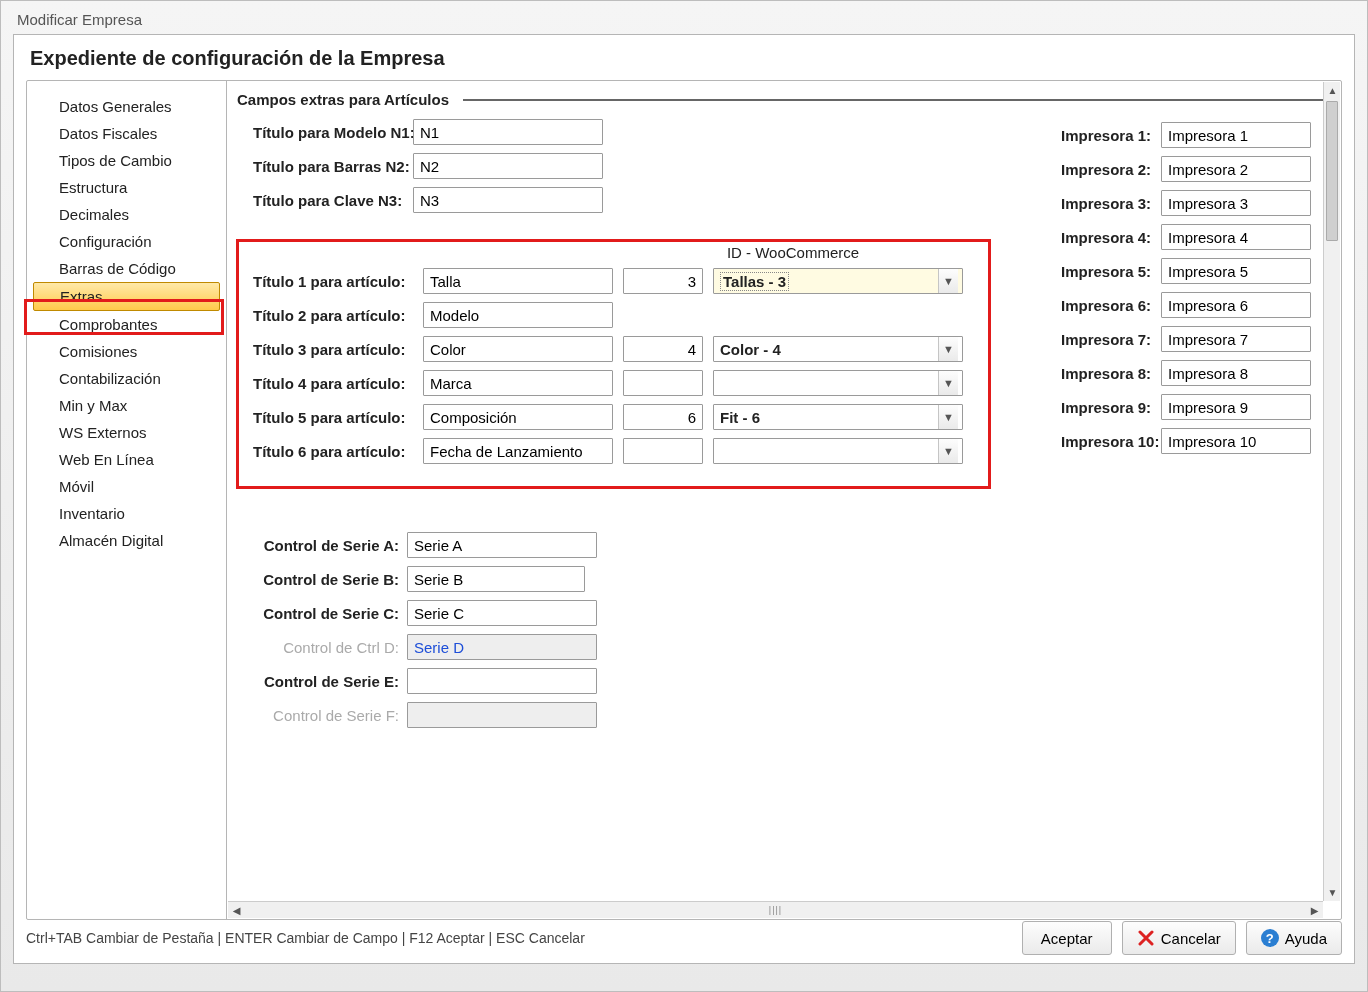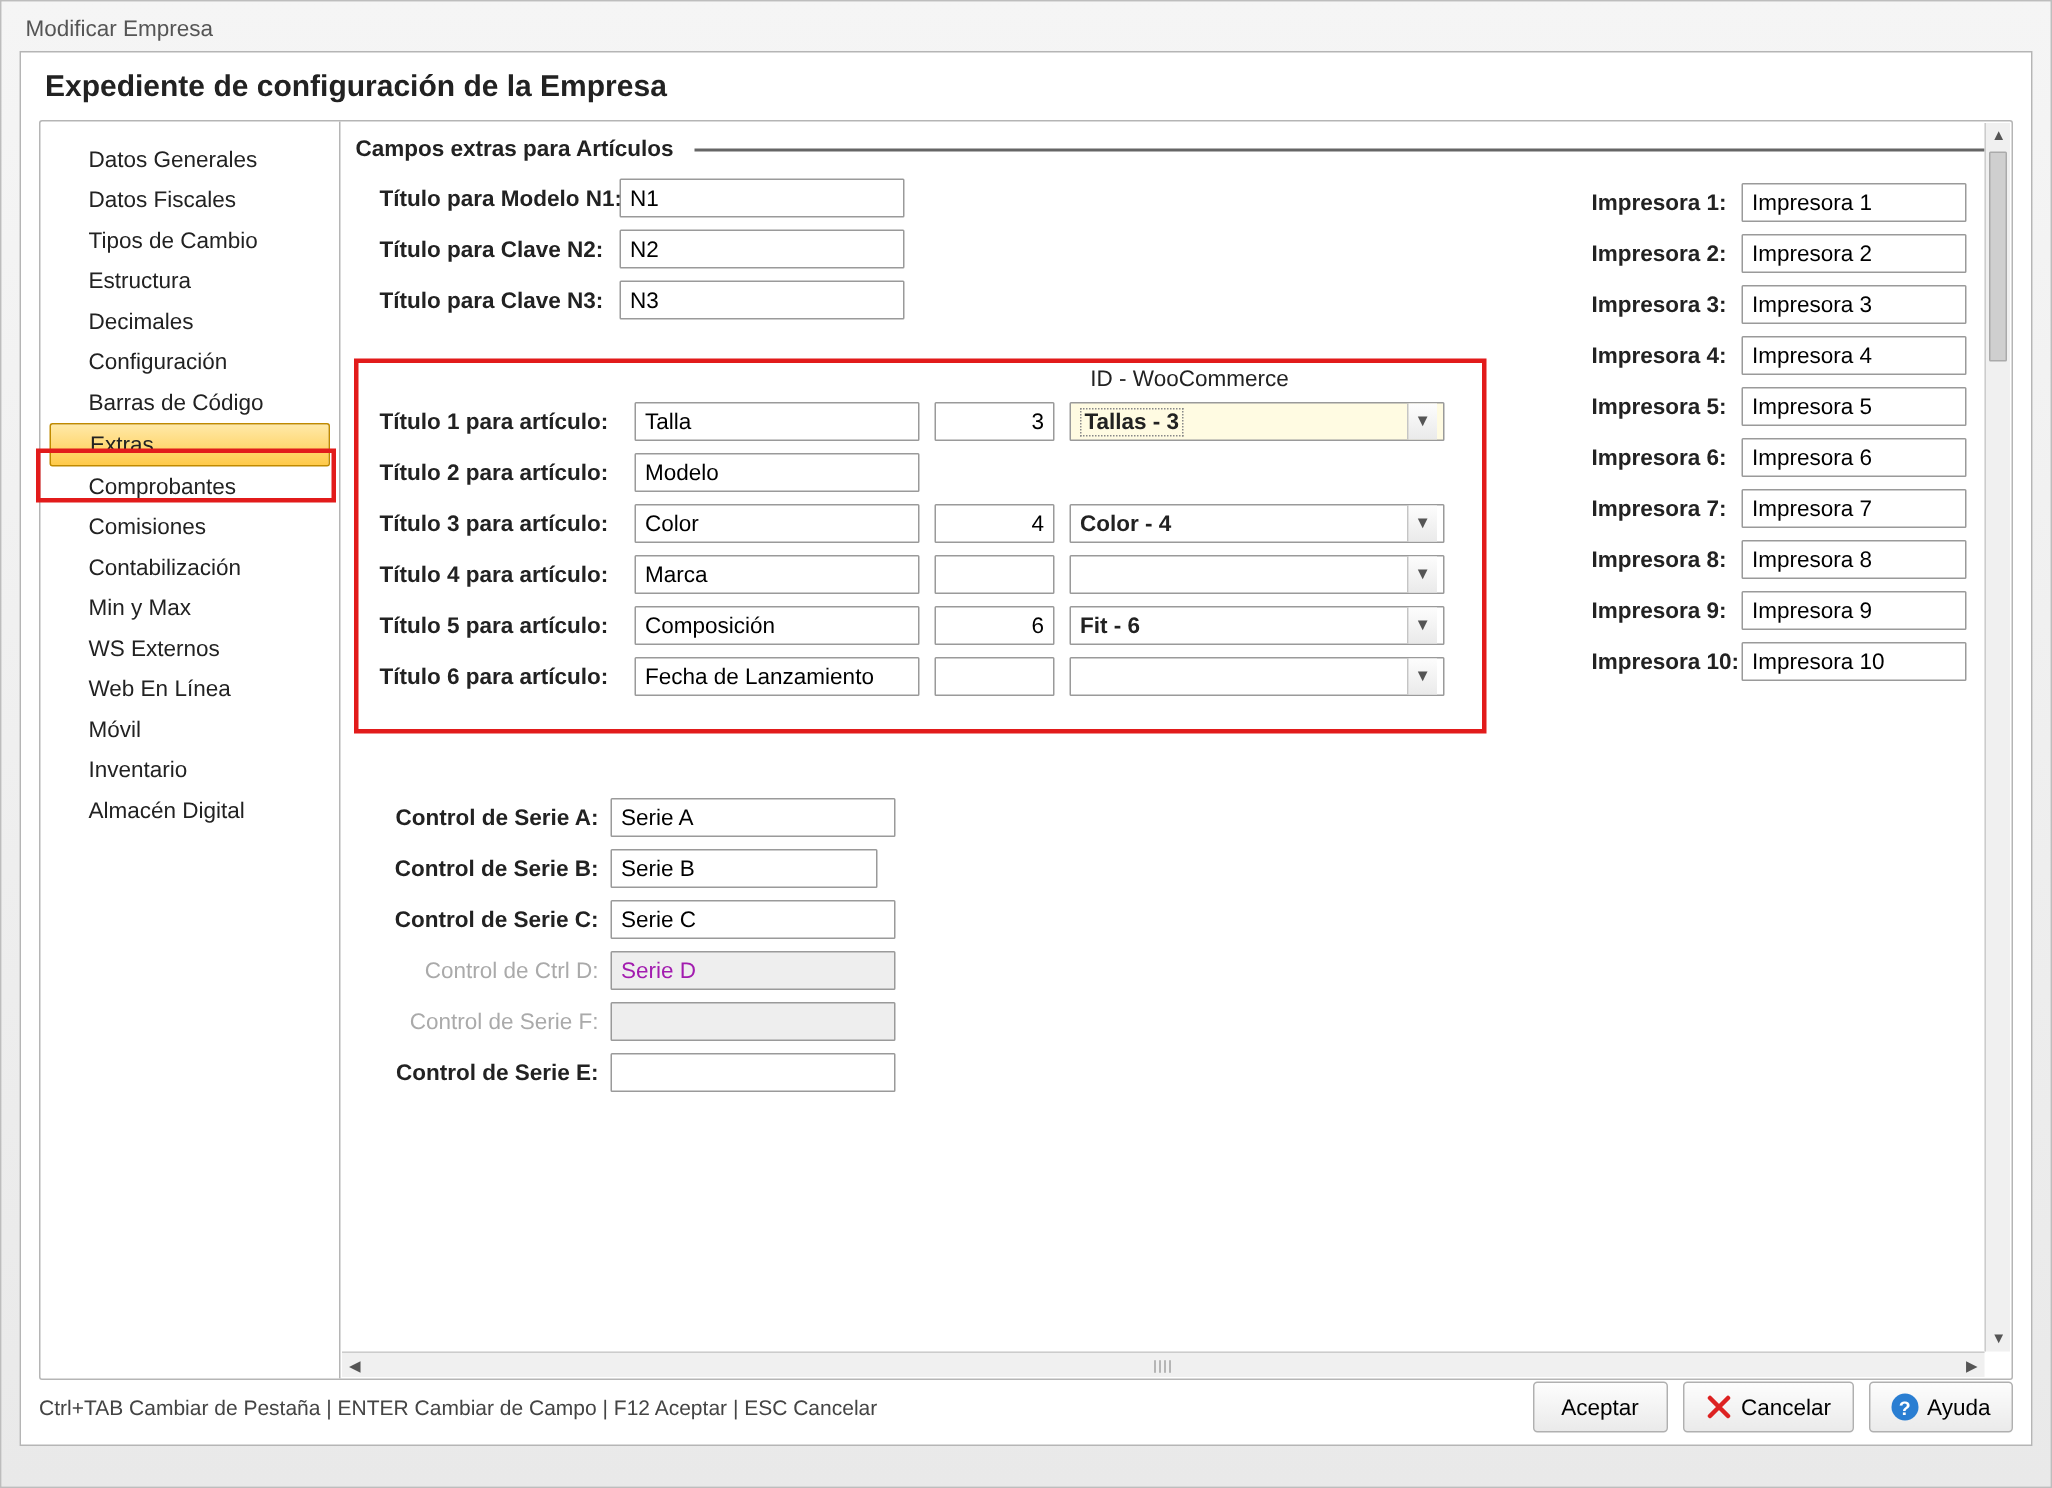--- a/index.html
+++ b/index.html
@@ -233,21 +233,21 @@
     cursor: pointer;
     display:flex;
     align-items:center;
     justify-content:center;
     gap:6px;
   }
   .btn .ic { width:18px; height:18px; display:flex; align-items:center; justify-content:center; }
   .ic-cancel svg { width:16px; height:16px; }
   .ic-help { width:18px; height:18px; border-radius:50%; background:#2a7ed2; color:#fff; font-weight:bold; font-size:13px; display:flex; align-items:center; justify-content:center; }
 
-  input.txt.blue { color: #a21caf; }
+  input.txt.blue { color: #1d4ed8; }
   .lbl.bold { font-weight: bold; }
 </style>
 </head>
 <body>
 
 <div class="window">
   <div class="win-title">Modificar Empresa</div>
 
   <div class="outer-panel">
     <div class="main-heading">Expediente de configuración de la Empresa</div>
@@ -283,21 +283,21 @@
           <span class="line"></span>
         </div>
 
         <div class="form-area">
 
           <div class="row">
             <span class="lbl lbl-w1 bold">Título para Modelo N1:</span>
             <input class="txt" style="width: 190px;" value="N1">
           </div>
           <div class="row">
-            <span class="lbl lbl-w1 bold">Título para Clave N2:</span>
+            <span class="lbl lbl-w1 bold">Título para Barras N2:</span>
             <input class="txt" style="width: 190px;" value="N2">
           </div>
           <div class="row">
             <span class="lbl lbl-w1 bold">Título para Clave N3:</span>
             <input class="txt" style="width: 190px;" value="N3">
           </div>
 
           <div style="height:24px"></div>
 
           <div class="woo-label">ID - WooCommerce</div>
@@ -379,26 +379,26 @@
           </div>
           <div class="row">
             <span class="lbl lbl-serie bold">Control de Serie C:</span>
             <input class="txt" style="width: 190px;" value="Serie C">
           </div>
           <div class="row">
             <span class="lbl lbl-serie disabled">Control de Ctrl D:</span>
             <input class="txt blue disabled" style="width: 190px;" disabled="" value="Serie D">
           </div>
           <div class="row">
+            <span class="lbl lbl-serie bold">Control de Serie E:</span>
+            <input class="txt" style="width: 190px;" value="">
+          </div>
+          <div class="row">
             <span class="lbl lbl-serie disabled">Control de Serie F:</span>
             <input class="txt disabled" style="width: 190px;" disabled="" value="">
-          </div>
-          <div class="row">
-            <span class="lbl lbl-serie bold">Control de Serie E:</span>
-            <input class="txt" style="width: 190px;" value="">
           </div>
 
         </div>
 
         <div class="printers">
           <div class="row">
               <span class="lbl">Impresora 1:</span>
               <input class="txt" value="Impresora 1" style="">
             </div>
           <div class="row">

